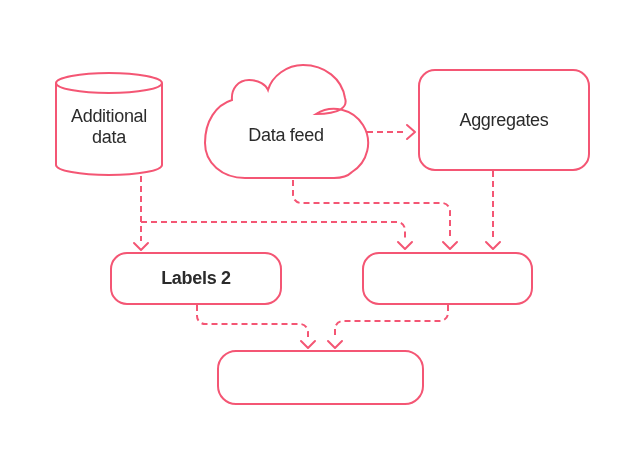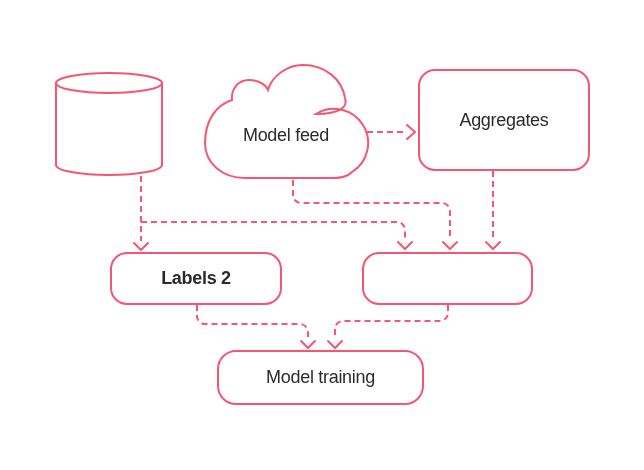--- a/index.html
+++ b/index.html
@@ -102,23 +102,23 @@
       <path class="edge" d="M197,305 V316 A8,8 0 0 0 205,324 H300 A8,8 0 0 1 308,332 V339"></path>
       <path class="arrowhead" d="M301,341 L308,348 L315,341"></path>
     </g>
 
     <g>
       <path class="edge" d="M448,305 V313 A8,8 0 0 1 440,321 H343 A8,8 0 0 0 335,329 V339"></path>
       <path class="arrowhead" d="M328,341 L335,348 L342,341"></path>
     </g>
   </svg>
 
+  <div class="node-label" style="left:63px; top:104px; width:92px; height:46px;">Additional data</div>
 
-  <div class="node-label" style="left:231px; top:122px; width:110px; height:26px;">Model feed</div>
+  <div class="node-label" style="left:231px; top:122px; width:110px; height:26px;">Data feed</div>
 
   <div class="node-label" style="left:419px; top:70px; width:170px; height:100px;">Aggregates</div>
 
   <div class="node-label" style="left:111px; top:253px; width:170px; height:51px;font-weight:bold;">Labels 2</div>
 
 
-  <div class="node-label" style="left:218px; top:351px; width:205px; height:53px;">Model training</div>
 
 </div>
 
 </body></html>

